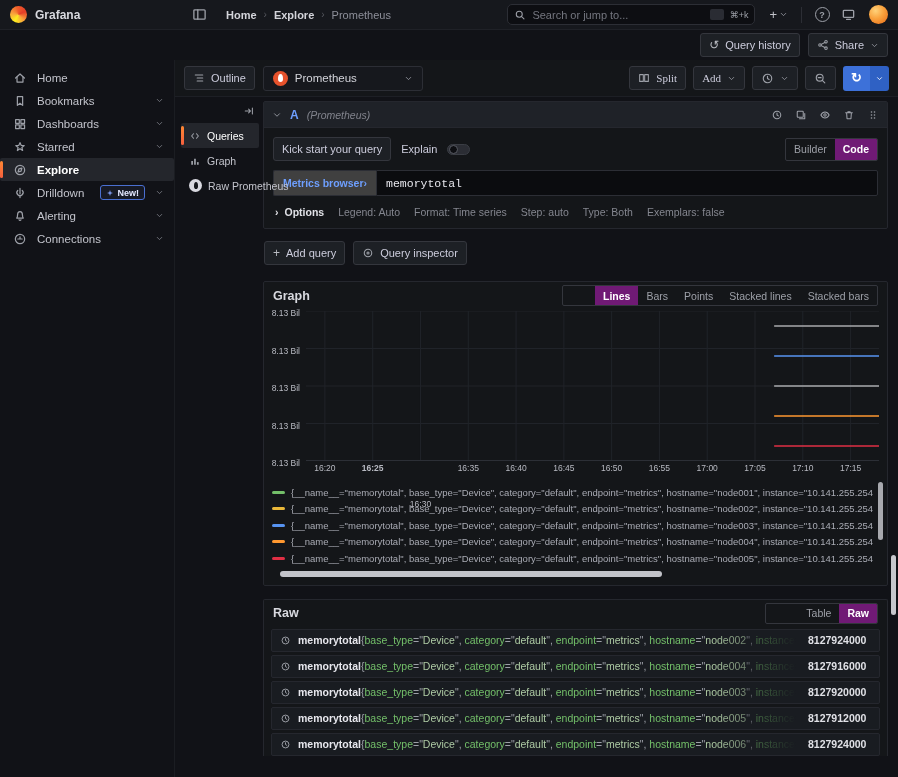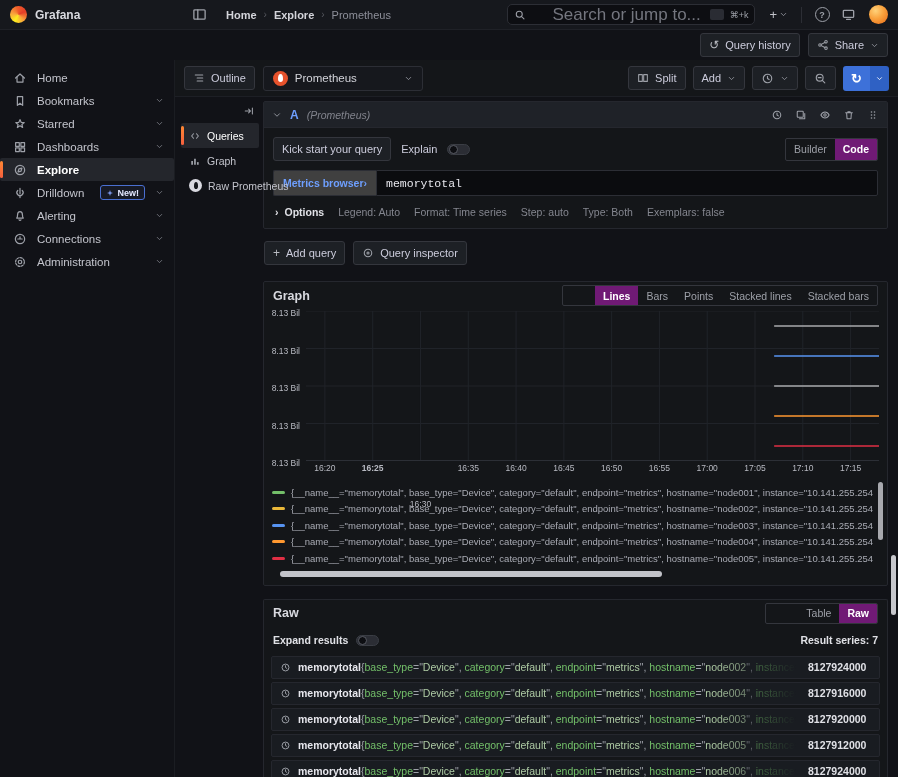--- a/index.html
+++ b/index.html
@@ -15,21 +15,21 @@
   .topnav { display:flex; align-items:center; height:30px; background:#16181d; border-bottom:1px solid #1f2127; padding-right:10px; }
   .brand { display:flex; align-items:center; gap:8px; width:210px; padding-left:10px; flex:none; }
   .glogo { width:17px; height:17px; border-radius:50%; background:conic-gradient(from 210deg,#fcee1f,#f9a13c,#f15b2a,#e23d28,#f9a13c,#fcee1f); flex:none; }
   .brand-name { font-size:12px; font-weight:bold; color:#d8d9df; flex:1; }
   .icon-btn { display:flex; align-items:center; justify-content:center; width:22px; height:22px; border-radius:3px; cursor:pointer; flex:none; }
   .breadcrumb { display:flex; align-items:center; gap:7px; margin-left:16px; font-size:11px; white-space:nowrap; }
   .crumb { color:#d3d4da; font-weight:bold; }
   .crumb.last { color:#8d8f99; font-weight:normal; }
   .crumb-sep { color:#55575e; font-size:10px; }
   .searchbox { margin-left:auto; display:flex; align-items:center; gap:6px; width:248px; height:21px; background:#0d0e12; border:1px solid #2c2e35; border-radius:5px; padding:0 6px; }
-  .searchbox input { flex:1; background:transparent; border:none; outline:none; color:#ccccdc; font-size:17px; font-family:"Liberation Sans",sans-serif; min-width:0;margin-left:20px; }
+  .searchbox input { flex:1; background:transparent; border:none; outline:none; color:#ccccdc; font-size:11px; font-family:"Liberation Sans",sans-serif; min-width:0; }
   .searchbox input::placeholder { color:#74767f; }
   .kbd-box { width:14px; height:11px; background:#2a2c33; border-radius:2px; flex:none; }
   .kbd { font-size:9px; color:#9da0a8; border-radius:2px; white-space:nowrap; }
   .top-icons { display:flex; align-items:center; gap:4px; margin-left:10px; }
   .plus-btn { display:flex; align-items:center; gap:2px; padding:0 4px; height:22px; border-radius:3px; }
   .plus-glyph { font-size:13px; color:#c2c3ca; line-height:1; }
   .vdiv { width:1px; height:16px; background:#2c2e35; margin:0 5px; }
   .help-circle { width:15px; height:15px; border:1.4px solid #9da0a8; border-radius:50%; font-size:9px; color:#9da0a8; display:flex; align-items:center; justify-content:center; font-weight:bold; }
   .avatar { width:19px; height:19px; border-radius:50%; background:radial-gradient(circle at 35% 30%,#ffd27a 0%,#f9a13c 45%,#e86a17 100%); margin-left:6px; }
 
@@ -49,21 +49,21 @@
   .new-badge { display:inline-flex; align-items:center; gap:3px; height:15px; padding:0 5px; border:1px solid #4a6fd1; border-radius:3px; background:#171a26; font-size:9px; font-weight:bold; color:#e4e8ff; }
 
   .main { flex:1; display:flex; flex-direction:column; min-width:0; }
 
   
   .etoolbar { display:flex; align-items:center; gap:8px; height:37px; padding:0 9px; background:#141619; border-bottom:1px solid #1d1f25; }
   .ds-picker { display:flex; align-items:center; gap:7px; height:25px; padding:0 9px; background:#16181d; border:1px solid #2c2e35; border-radius:3px; font-size:11.5px; color:#d3d4da; width:160px; cursor:pointer; }
   .ds-picker .lbl { flex:1; }
   .prom-ic { width:15px; height:15px; border-radius:50%; background:#e6522c; position:relative; flex:none; }
   .prom-ic::after { content:""; position:absolute; left:5px; top:3px; width:5px; height:8px; background:#fff; border-radius:50% 50% 50% 50% / 60% 60% 40% 40%; }
-  .etb-right { margin-left:auto; display:flex; align-items:center; gap:7px; }
+  .etb-right { margin-left:auto; display:flex; align-items:center; gap:7px;font-family:Liberation Serif, serif; }
   .refresh-split { display:flex; align-items:stretch; height:25px; border-radius:3px; overflow:hidden; cursor:pointer; }
   .refresh-main { display:flex; align-items:center; padding:0 8px; background:#3d71d9; color:#fff; font-size:13px; font-weight:bold; }
   .refresh-caret { display:flex; align-items:center; padding:0 5px; background:#2f61c4; }
 
   
   .workspace { flex:1; display:flex; min-height:0; padding-top:4px; }
   .rail { width:88px; flex:none; padding:2px 4px 0 6px; }
   .rail-collapse { display:flex; justify-content:flex-end; padding:2px 4px 6px 0; color:#9da0a8; font-size:12px; }
   .rail-item { position:relative; display:flex; align-items:center; gap:6px; height:25px; padding:0 4px 0 8px; font-size:10.5px; color:#c3c4cc; border-radius:2px; cursor:pointer; white-space:nowrap; }
   .rail-item.active { background:#24262c; color:#fff; }
@@ -220,35 +220,35 @@
         <svg class="i" width="14" height="14" viewBox="0 0 16 16">
             <path class="st" d="M5 3 H11 V13 L8 10.6 L5 13 Z"></path>
           </svg>
         <span class="lbl">Bookmarks</span>
         <svg class="i chev-s" width="9" height="9" viewBox="0 0 16 16">
             <path class="st" d="M4 6 L8 10 L12 6"></path>
           </svg>
       </div>
       <div class="side-item">
         <svg class="i" width="14" height="14" viewBox="0 0 16 16">
-            <path class="st" d="M8 3 L9.3 6.1 L12.8 6.4 L10.2 8.6 L11 12 L8 10.1 L5 12 L5.8 8.6 L3.2 6.4 L6.7 6.1 Z"></path>
-          </svg>
-        <span class="lbl">Starred</span>
-        <svg class="i chev-s" width="9" height="9" viewBox="0 0 16 16">
-            <path class="st" d="M4 6 L8 10 L12 6"></path>
-          </svg>
-      </div>
-      <div class="side-item">
-        <svg class="i" width="14" height="14" viewBox="0 0 16 16">
             <rect class="st" x="3" y="3" width="4.2" height="4.2"></rect>
             <rect class="st" x="9" y="3" width="4.2" height="4.2"></rect>
             <rect class="st" x="3" y="9" width="4.2" height="4.2"></rect>
             <rect class="st" x="9" y="9" width="4.2" height="4.2"></rect>
           </svg>
         <span class="lbl">Dashboards</span>
+        <svg class="i chev-s" width="9" height="9" viewBox="0 0 16 16">
+            <path class="st" d="M4 6 L8 10 L12 6"></path>
+          </svg>
+      </div>
+      <div class="side-item">
+        <svg class="i" width="14" height="14" viewBox="0 0 16 16">
+            <path class="st" d="M8 3 L9.3 6.1 L12.8 6.4 L10.2 8.6 L11 12 L8 10.1 L5 12 L5.8 8.6 L3.2 6.4 L6.7 6.1 Z"></path>
+          </svg>
+        <span class="lbl">Starred</span>
         <svg class="i chev-s" width="9" height="9" viewBox="0 0 16 16">
             <path class="st" d="M4 6 L8 10 L12 6"></path>
           </svg>
       </div>
       <div class="side-item active">
         <svg class="i" width="14" height="14" viewBox="0 0 16 16">
             <circle class="st" cx="8" cy="8" r="5.3"></circle>
             <path class="st" d="M10.2 5.8 L9.2 9.2 L5.8 10.2 L6.8 6.8 Z"></path>
           </svg>
         <span class="lbl">Explore</span>
@@ -277,30 +277,20 @@
         <svg class="i chev-s" width="9" height="9" viewBox="0 0 16 16">
             <path class="st" d="M4 6 L8 10 L12 6"></path>
           </svg>
       </div>
       <div class="side-item">
         <svg class="i" width="14" height="14" viewBox="0 0 16 16">
             <circle class="st" cx="8" cy="8" r="5.3"></circle>
             <path class="st" d="M5.5 8 H10.5 M8 5.5 V8"></path>
           </svg>
         <span class="lbl">Connections</span>
-        <svg class="i chev-s" width="9" height="9" viewBox="0 0 16 16">
-            <path class="st" d="M4 6 L8 10 L12 6"></path>
-          </svg>
-      </div>
-      <div class="side-item">
-        <svg class="i" width="14" height="14" viewBox="0 0 16 16">
-            <circle class="st" cx="8" cy="8" r="2"></circle>
-            <circle class="st" cx="8" cy="8" r="5" stroke-dasharray="2.3 1.6"></circle>
-          </svg>
-        <span class="lbl">Administration</span>
         <svg class="i chev-s" width="9" height="9" viewBox="0 0 16 16">
             <path class="st" d="M4 6 L8 10 L12 6"></path>
           </svg>
       </div>
     </div>
 
     <div class="main">
 
       <div class="etoolbar">
         <span class="btn">
@@ -565,27 +555,20 @@
           </div>
 
           <div class="panel rpanel">
             <div class="phead">
               <span class="ptitle">Raw</span>
               <span class="radiogrp">
                 <span>Table</span>
                 <span class="on">Raw</span>
               </span>
             </div>
-            <div class="rcontrols">
-              <span class="lbl">Expand results</span>
-              <span class="switch">
-                  <span class="knob"></span>
-                </span>
-              <span class="result-count">Result series: 7</span>
-            </div>
             <div class="rawlist" id="raw-list">
                 <div class="raw-row">
                   <svg class="i" width="11" height="11" viewBox="0 0 16 16" style="flex:none">
                     <circle cx="8" cy="8" r="5" fill="none" stroke="#9da0a8" stroke-width="1.4"></circle>
                     <path d="M8 5.4 V8 L9.8 9.2" fill="none" stroke="#9da0a8" stroke-width="1.4" stroke-linecap="round"></path>
                   </svg>
                   <div class="raw-text"><span class="mname">memorytotal</span><span class="lp">{</span><span class="lk">base_type</span><span class="lp">="</span><span class="lv">Device</span><span class="lp">", </span><span class="lk">category</span><span class="lp">="</span><span class="lv">default</span><span class="lp">", </span><span class="lk">endpoint</span><span class="lp">="</span><span class="lv">metrics</span><span class="lp">", </span><span class="lk">hostname</span><span class="lp">="</span><span class="lv">node002</span><span class="lp">", </span><span class="lk">instance</span><span class="lp">="</span></div>
                   <div class="raw-val">8127924000</div>
                 </div>
                 <div class="raw-row">

